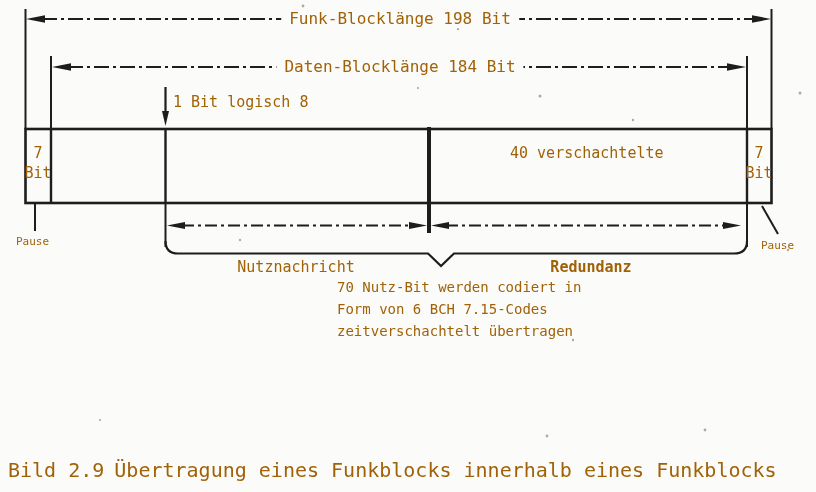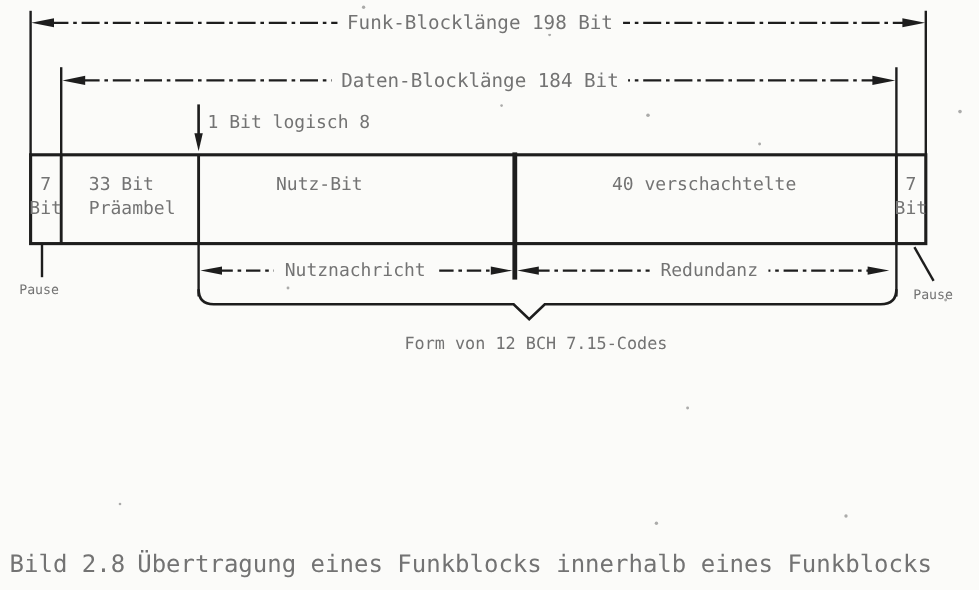--- a/index.html
+++ b/index.html
@@ -6,21 +6,21 @@
     margin: 0;
     padding: 0;
     background: #e8e8e8;
   }
   .fig {
     position: relative;
     width: 816px;
     height: 492px;
     background: #fbfbf9;
     font-family: "DejaVu Sans Mono", "Liberation Mono", monospace;
-    color: #737373;
+    color: #a16207;
     overflow: hidden;
   }
   .fig svg {
     position: absolute;
     left: 0;
     top: 0;
   }
   .lbl {
     position: absolute;
     white-space: nowrap;
@@ -30,20 +30,21 @@
     transform: translate(-50%, -50%);
     background: #fbfbf9;
     padding: 0 8px;
     font-size: 16px;
   }
   .arrow-lbl-small {
     transform: translate(-50%, -50%);
     background: #fbfbf9;
     padding: 0 9px;
     font-size: 15px;
+    margin-top: 42px;
   }
   .cell-lbl {
     font-size: 15px;
     line-height: 20px;
   }
   .cell-center {
     transform: translateX(-50%);
     text-align: center;
   }
   .pause-lbl {
@@ -168,47 +169,44 @@
 
   <div class="lbl on-line" style="left:400px; top:67px;">Daten-Blocklänge 184 Bit</div>
 
   <div class="lbl marker-lbl" style="left:173px; top:94px;">1 Bit logisch 8</div>
 
   <div class="lbl cell-lbl cell-center" style="left:38px; top:143px;">
     <div>7</div>
     <div>Bit</div>
   </div>
 
-  <div class="lbl cell-lbl" style="left:74px; top:143px;">
-    <div>33 Bit</div>
-    <div>Präambel</div>
-  </div>
 
   <div class="lbl cell-lbl" style="left:230px; top:143px;">
-    <div>Nutz-Bit</div>
   </div>
 
   <div class="lbl cell-lbl" style="left:510px; top:143px;">
     <div>40 verschachtelte</div>
   </div>
 
   <div class="lbl cell-lbl cell-center" style="left:759px; top:143px;">
     <div>7</div>
     <div>Bit</div>
   </div>
 
   <div class="lbl pause-lbl" style="left:16px; top:236px;">Pause</div>
 
   <div class="lbl pause-lbl" style="left:761px; top:240px;">Pause</div>
 
   <div class="lbl arrow-lbl-small" style="left:296px; top:225px;">Nutznachricht</div>
 
-  <div class="lbl arrow-lbl-small" style="left:591px; top:225px;">Redundanz</div>
+  <div class="lbl arrow-lbl-small" style="left:591px; top:225px;font-weight:bold;">Redundanz</div>
 
   <div class="lbl note" style="left:337px; top:276px;">
-    <div>Form von 12 BCH 7.15-Codes</div>
+    <div>70 Nutz-Bit werden codiert in</div>
+    <div>Form von 6 BCH 7.15-Codes</div>
+    <div>zeitverschachtelt übertragen</div>
   </div>
 
   <div class="caption">
-    <span class="cap-num">Bild 2.8</span><span>Übertragung eines Funkblocks innerhalb eines Funkblocks</span>
+    <span class="cap-num">Bild 2.9</span><span>Übertragung eines Funkblocks innerhalb eines Funkblocks</span>
   </div>
 
 </div>
 
 </body></html>

